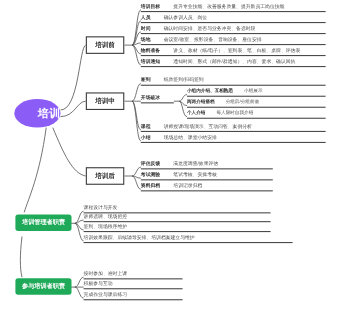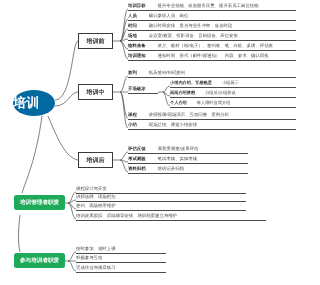--- a/index.html
+++ b/index.html
@@ -18,24 +18,24 @@
     position: absolute; left: 0; top: 0;
     width: 300px; height: 285px;
     pointer-events: none;
   }
 
   
   .root-node {
     position: absolute;
     width: 42px; height: 26px;
     border-radius: 50%;
-    background: #0369a1;
-    display: flex; align-items: center; justify-content: flex-start;
+    background: #8b5cf6;
+    display: flex; align-items: center; justify-content: flex-end;
     color: #ffffff;
-    font-size: 13px;
+    font-size: 10px;
     font-weight: bold;
     letter-spacing: 0.3px;
     z-index: 5;
   }
 
   
   .l1-node {
     position: absolute;
     border: 1px solid #3a3a3a;
     background: #ffffff;

